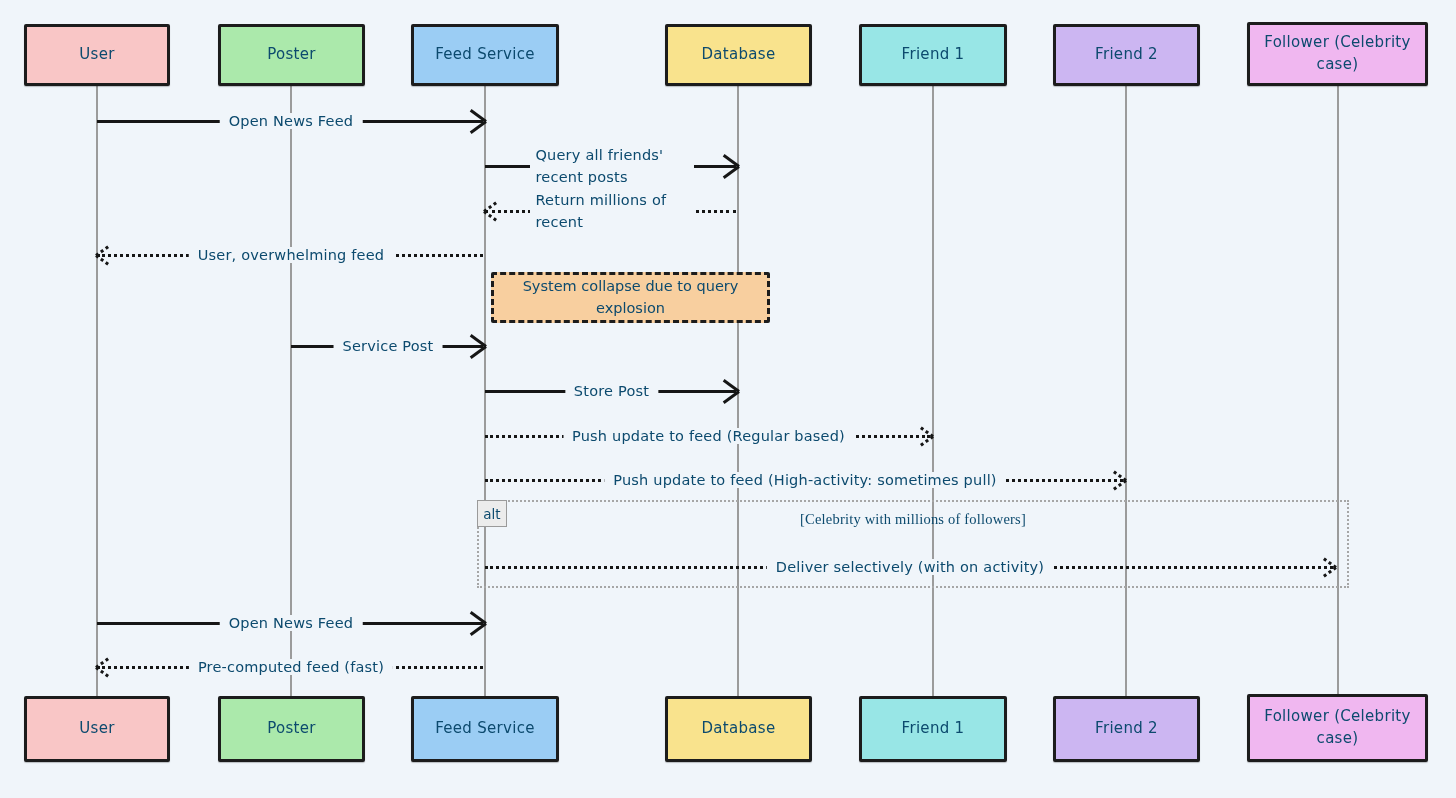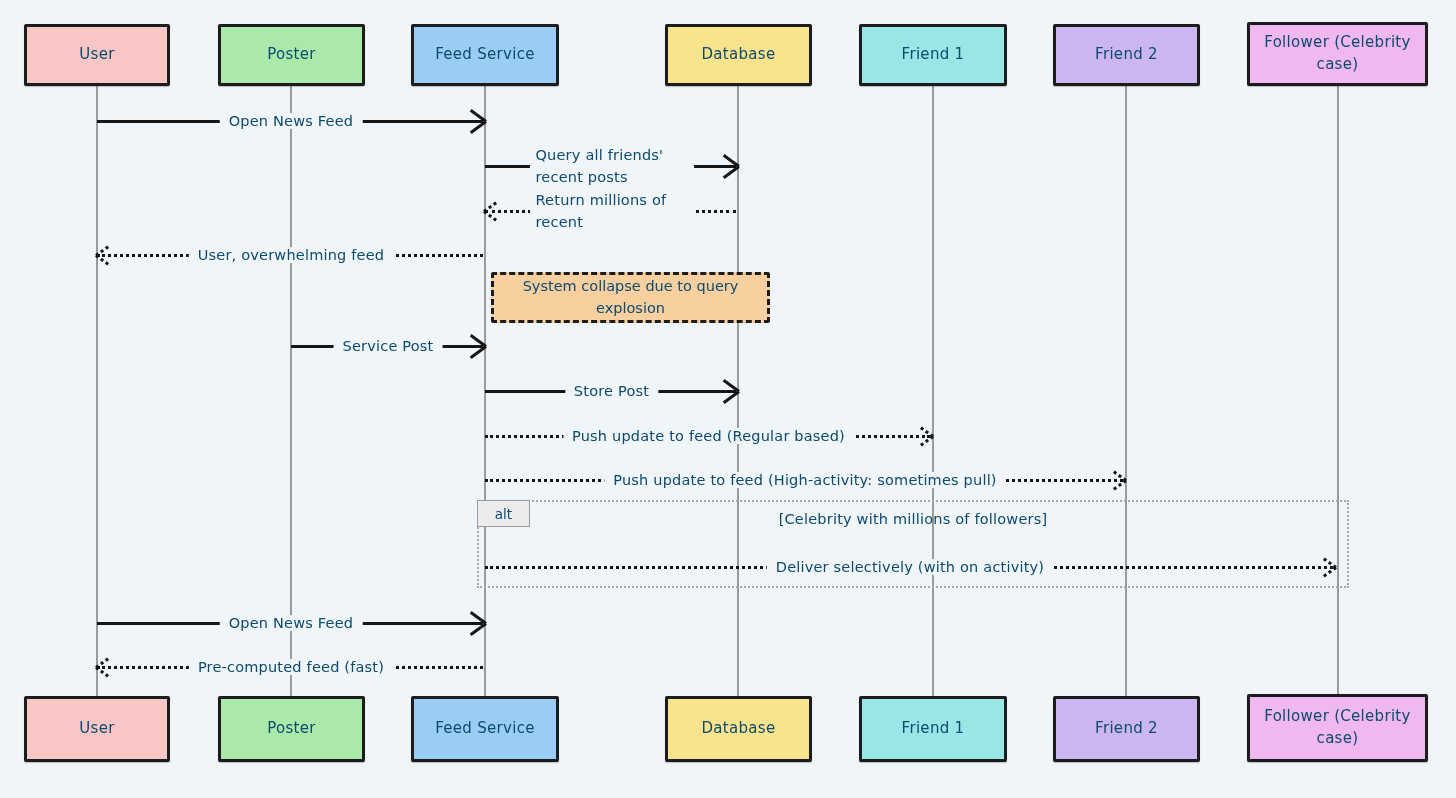--- a/index.html
+++ b/index.html
@@ -79,30 +79,30 @@
     box-sizing:border-box;padding:4px 28px;
   }
   
   .alt-frame{
     position:absolute;
     border:2px dotted #a6a6a6;
     box-sizing:border-box;
   }
   .alt-label{
     position:absolute;left:-2px;top:-2px;
-    width:53px;height:27px;
+    width:30px;height:27px;
     background:#ececec;
     border:1.5px solid #9a9a9a;
     box-sizing:border-box;
     display:flex;align-items:center;justify-content:center;
     font-size:13.5px;
   }
   .alt-condition{
     position:absolute;left:0;right:0;top:9px;
-    text-align:center;font-size:14.5px;letter-spacing:.2px;
+    text-align:center;font-size:14.5px;letter-spacing:.2px;font-family:Liberation Serif, serif;
   }
 </style>
 </head>
 <body>
 
 <div id="canvas">
 
   <div class="lifeline" style="left:96px"></div>
   <div class="lifeline" style="left:290px"></div>
   <div class="lifeline" style="left:484px"></div>

